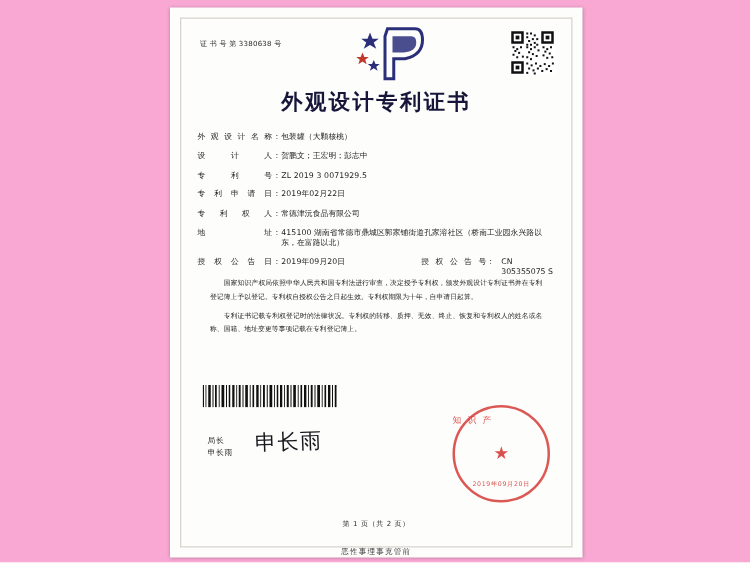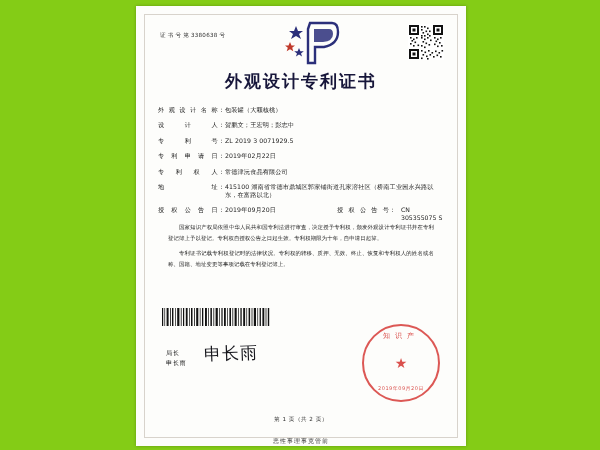--- a/index.html
+++ b/index.html
@@ -7,21 +7,21 @@
     padding: 0;
     width: 600px;
     height: 450px;
     background: #ffffff;
     font-family: "DejaVu Sans", "Liberation Sans", sans-serif;
   }
   #page {
     position: relative;
     width: 600px;
     height: 450px;
-    background: #84cc16;
+    background: #f9a8d4;
     overflow: hidden;
   }
   
   .sheet {
     position: absolute;
     left: 136px;
     top: 6px;
     width: 330px;
     height: 440px;
     background: #fdfdfb;
@@ -189,21 +189,21 @@
     top: 50%;
     transform: translate(-50%,-50%);
     color: #d4332f;
     font-size: 14px;
     opacity: 0.85;
   }
   .seal-text-top {
     position: absolute;
     left: 0; right: 0;
     top: 7px;
-    text-align: center;
+    text-align: left;
     color: #d4332f;
     font-size: 7px;
     letter-spacing: 5px;
     opacity: 0.85;
     font-family: "DejaVu Serif", "Liberation Serif", serif;
   }
   .seal-text-bottom {
     position: absolute;
     left: 0; right: 0;
     bottom: 11px;

